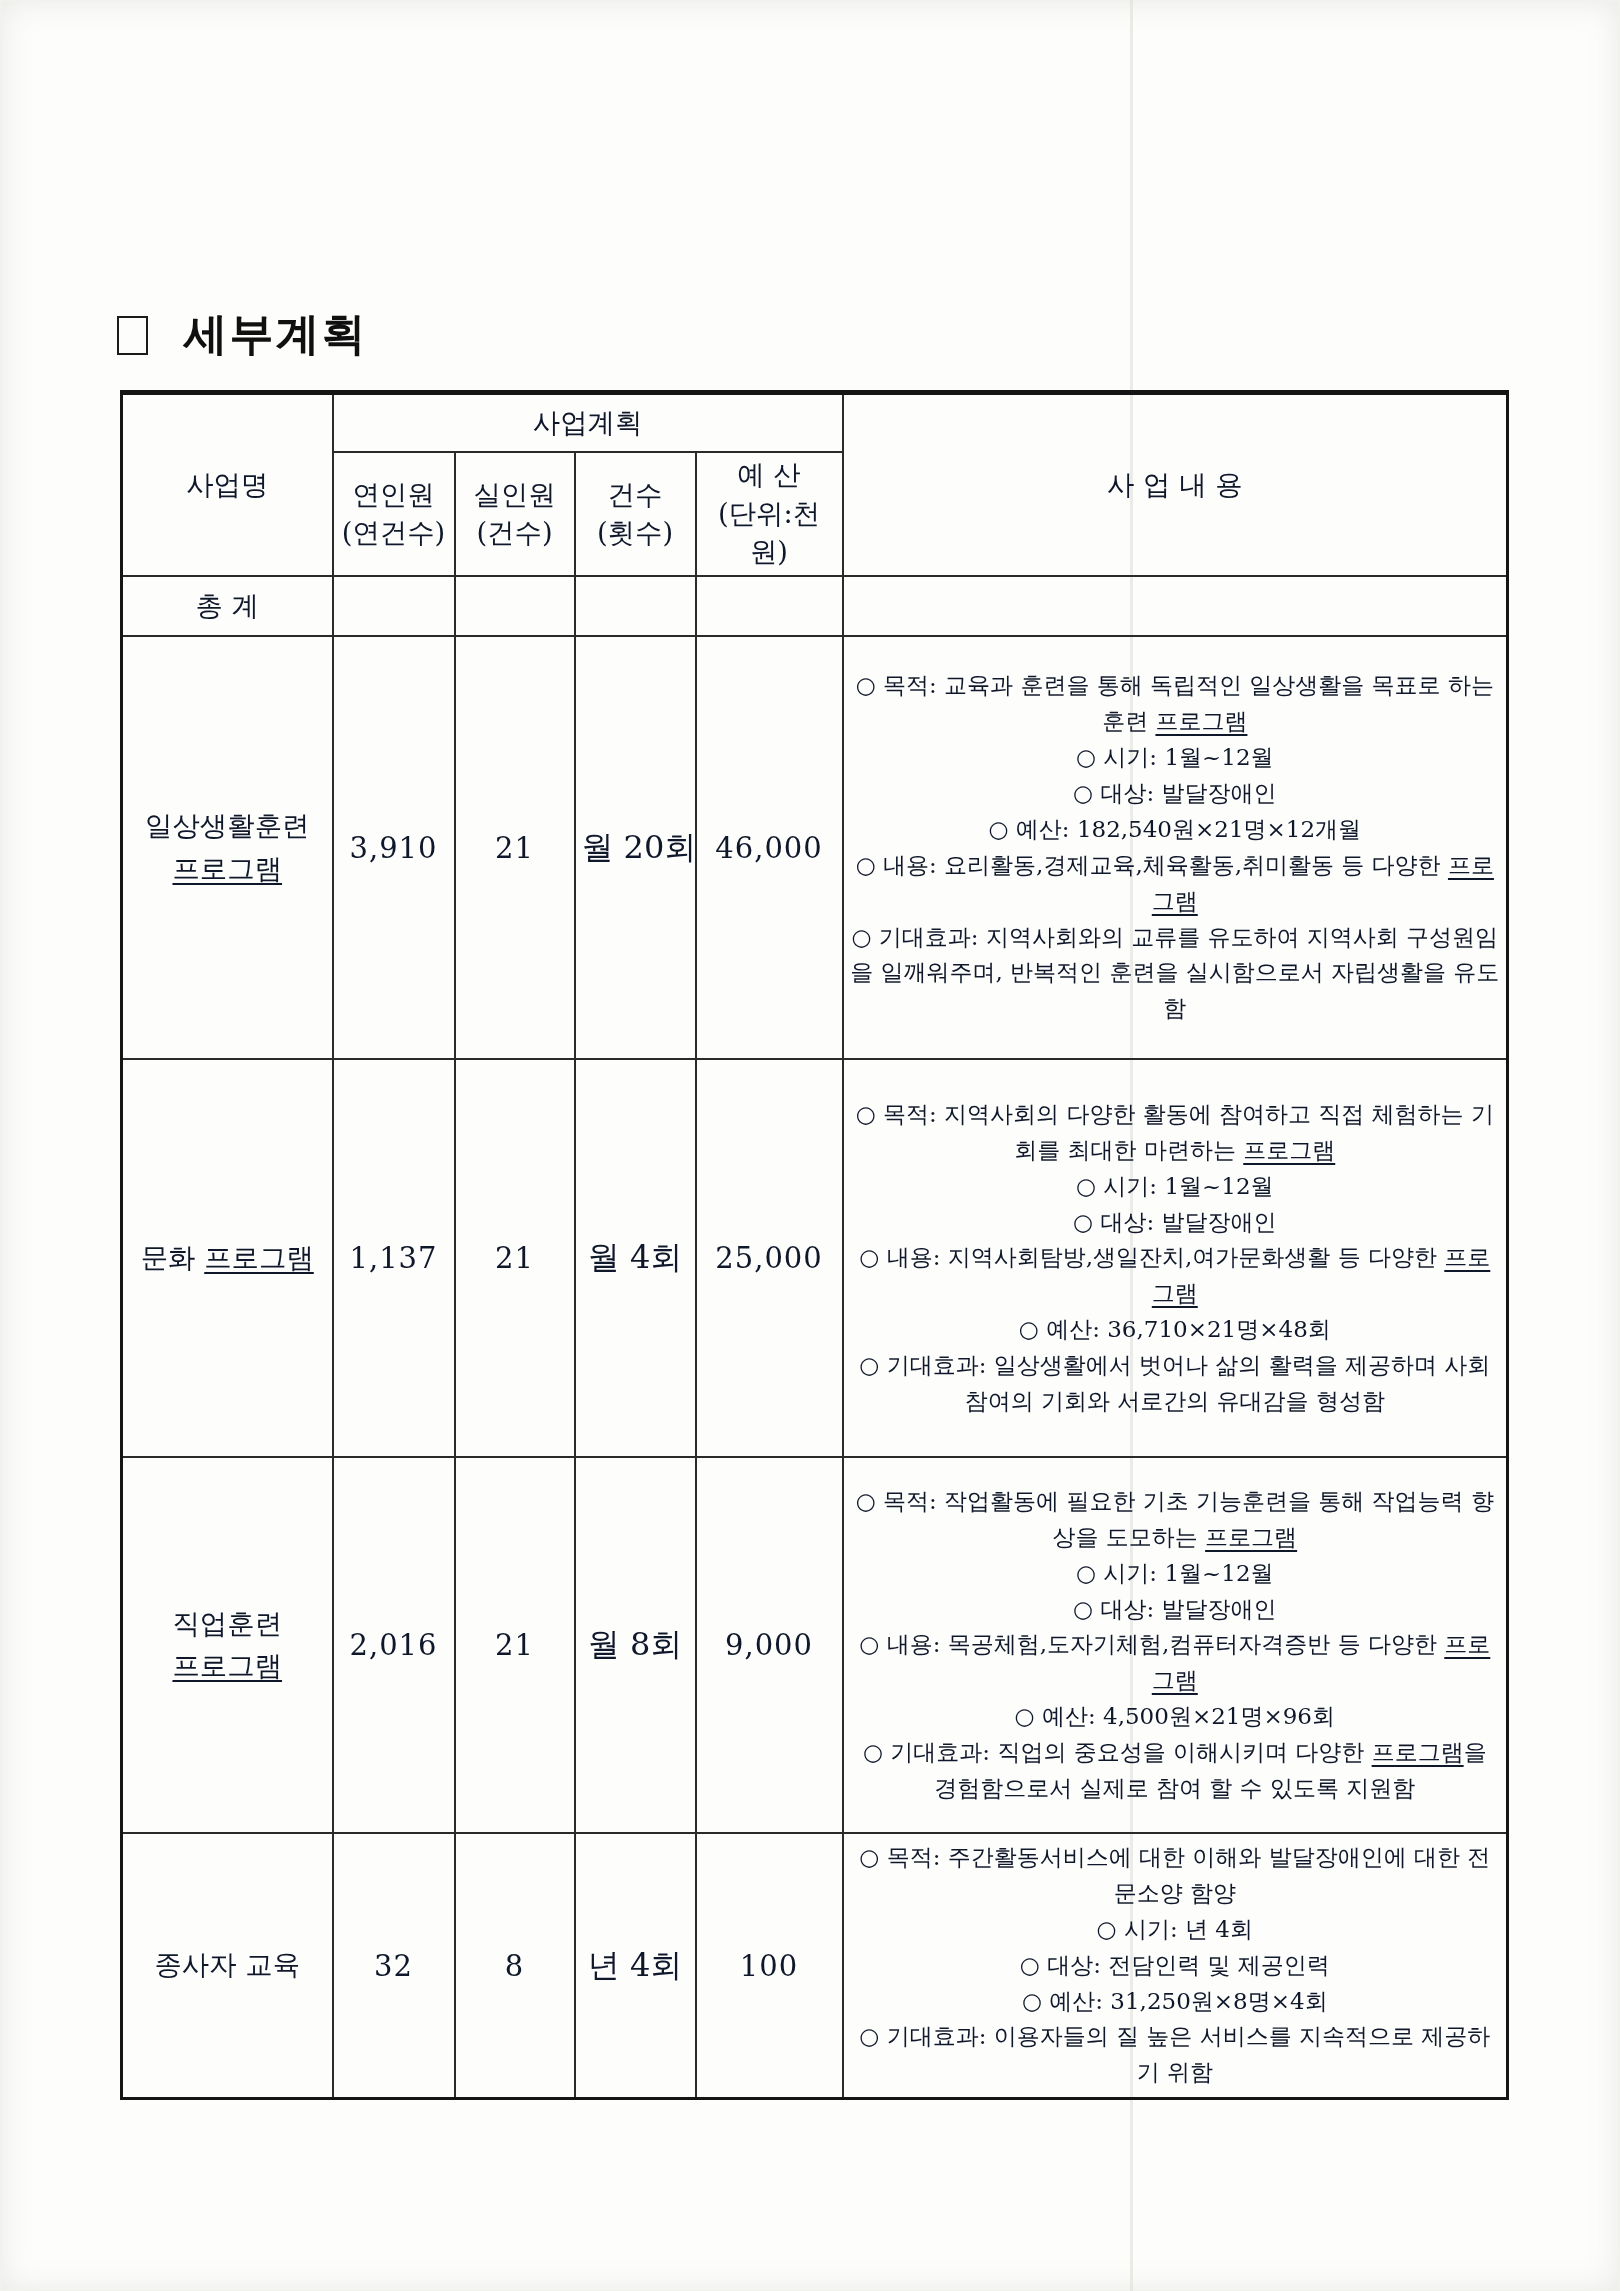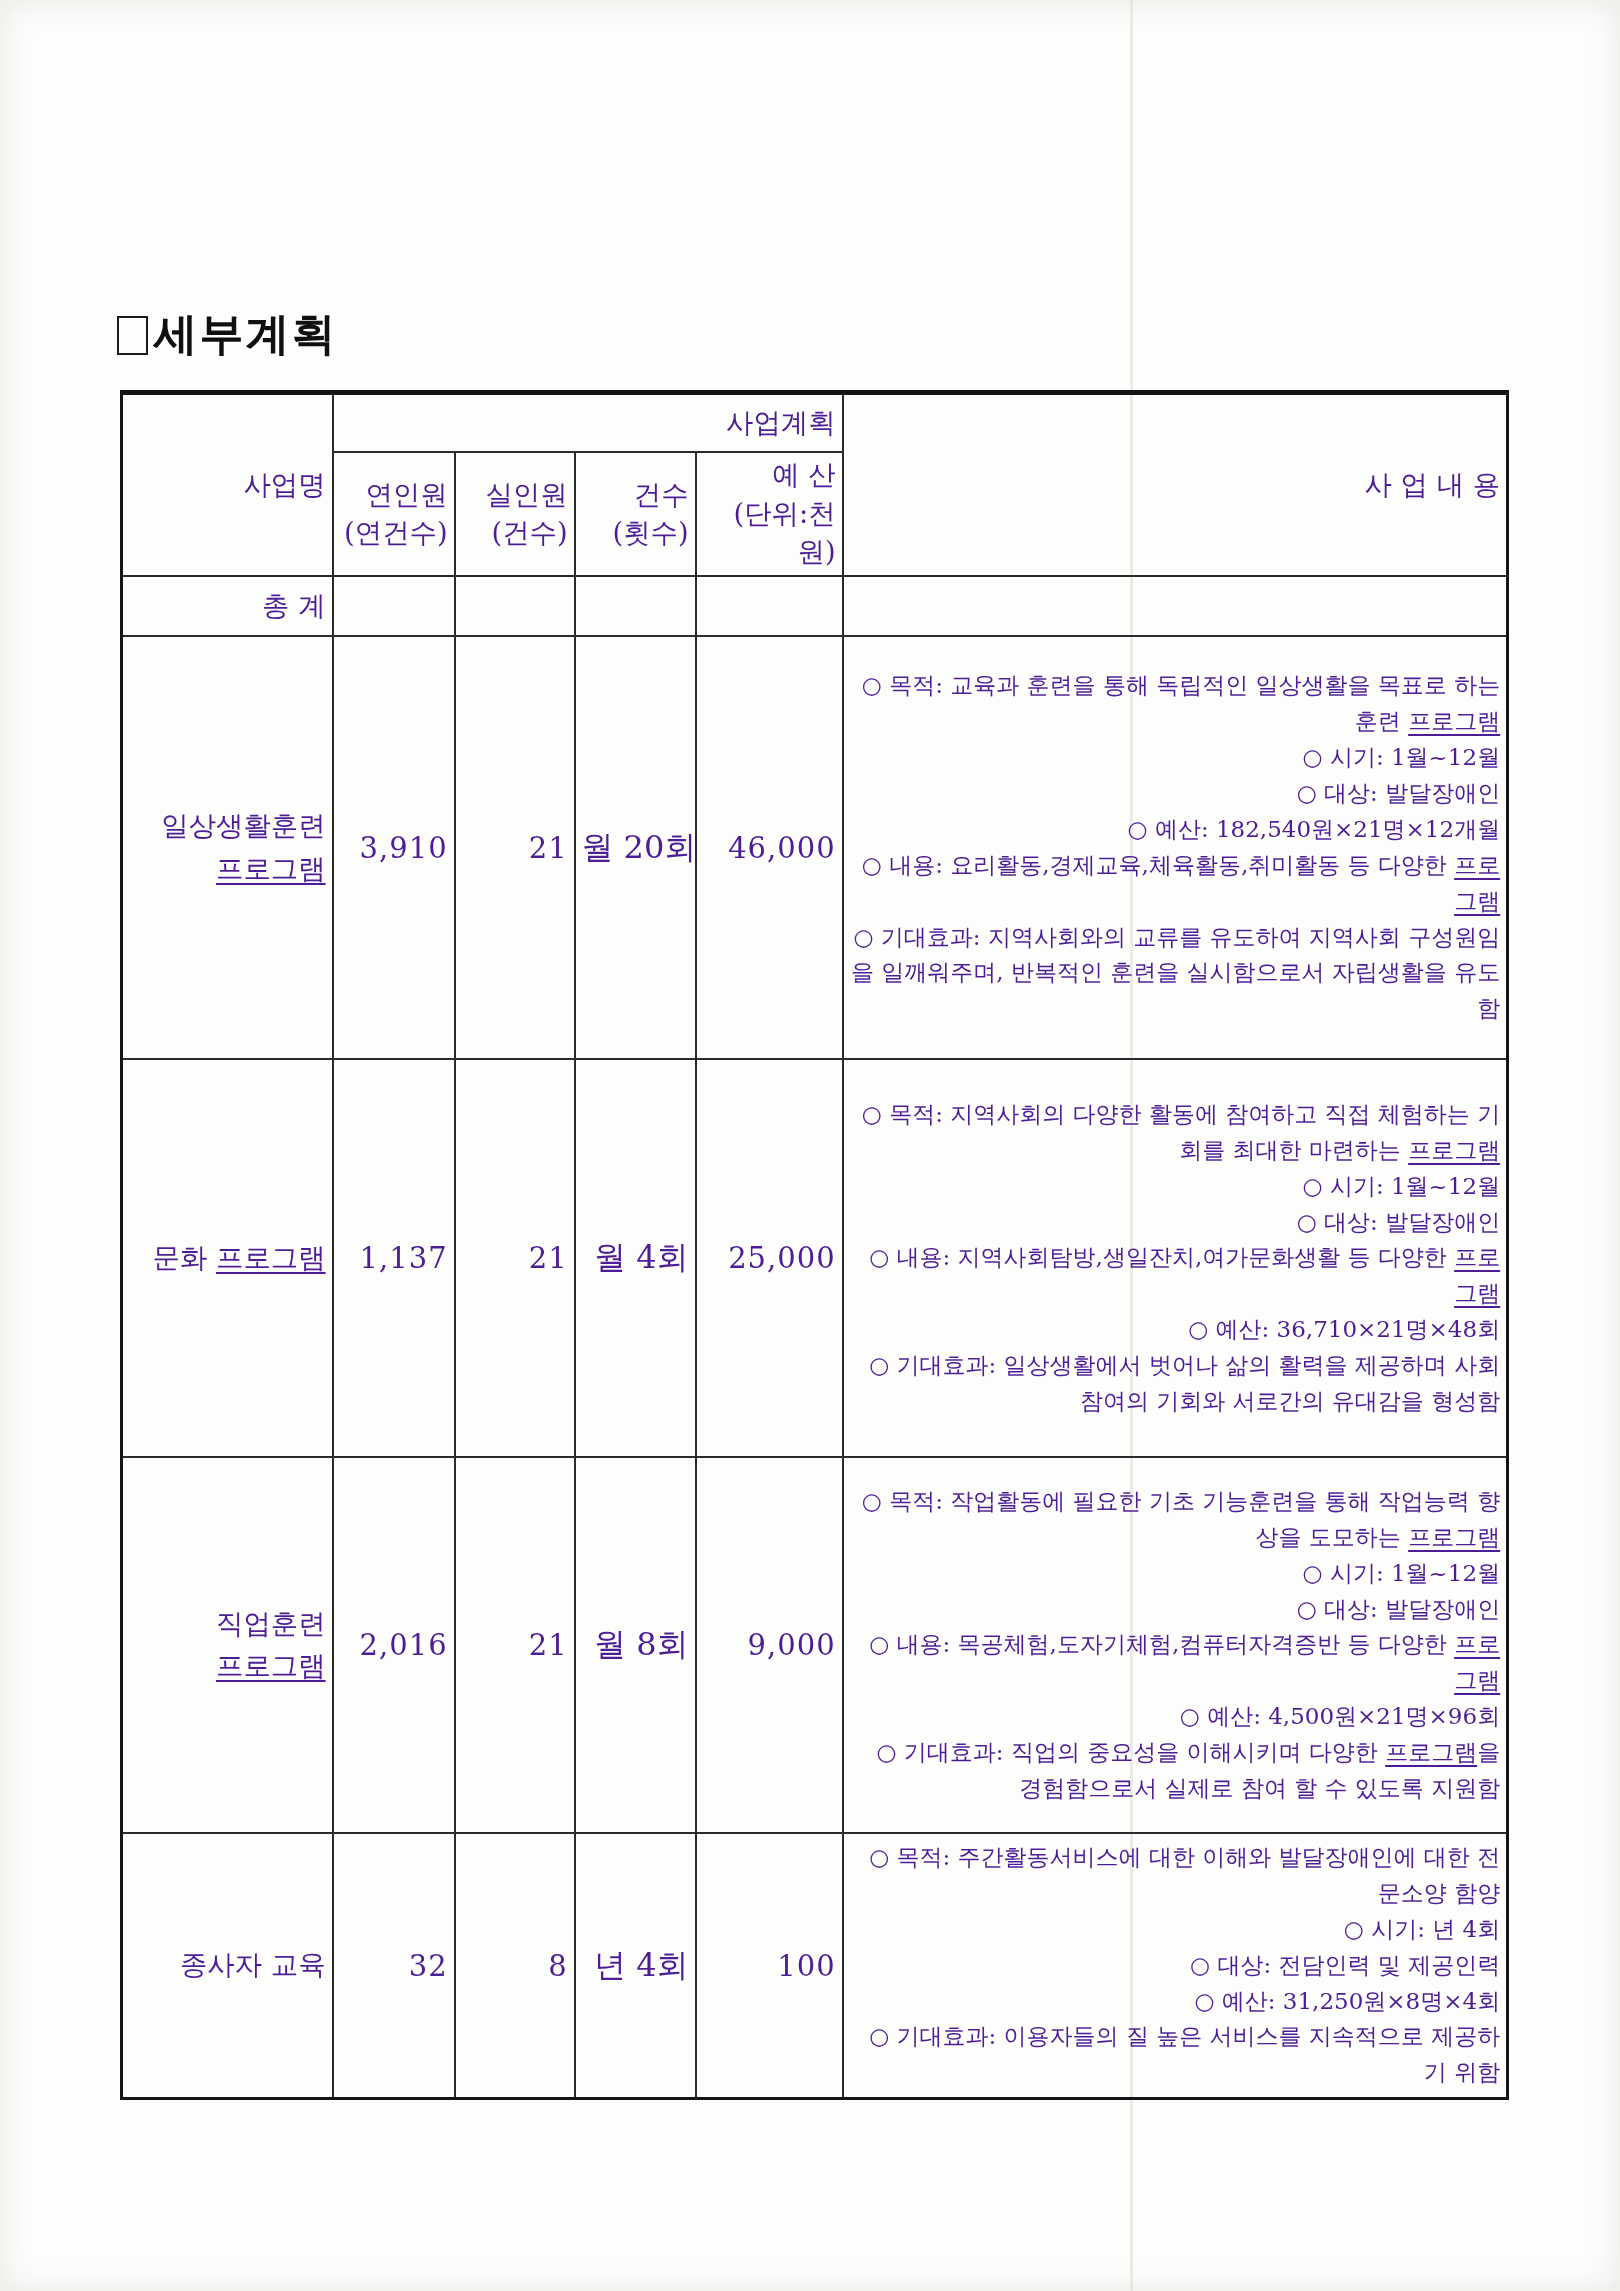--- a/index.html
+++ b/index.html
@@ -13,41 +13,41 @@
     position:absolute;inset:0;pointer-events:none;
     box-shadow:inset 0 0 0 2px #f1f1ee, inset 0 0 33px rgba(110,110,104,.16);
   }
   .scan-line{
     position:absolute;top:0;bottom:0;left:1130px;width:2.9px;
     background:#dddcd6;opacity:.55;pointer-events:none;
   }
   
   .doc-title{
     position:absolute;left:117px;top:308px;height:53px;
-    display:flex;align-items:center;gap:6px;
+    display:flex;align-items:center;gap:36px;
   }
   .title-box{
     width:26.5px;height:35px;border:2.9px solid #1b1b1b;display:inline-block;
     margin-top:2px;background:transparent;
   }
   .title-text{
     font-size:44px;font-weight:700;letter-spacing:2px;color:#101010;
     white-space:nowrap;
   }
   
   table.plan{
     position:absolute;left:120px;top:390px;width:1384px;
     border-collapse:collapse;table-layout:fixed;
     border:3.9px solid #151515;border-top-width:5.9px;
   }
   table.plan td,table.plan th{
     border:2px solid #2b2b2b;
-    font-weight:400;color:#4c1d95;
+    font-weight:400;color:#0f172a;
     padding:3.9px 5.9px;
-    vertical-align:middle;text-align:right;
+    vertical-align:middle;text-align:center;
     overflow:hidden;
   }
   .r-h1{height:59px;}
   .r-h2{height:80px;}
   .r-total{height:60px;}
   .r-row1{height:423px;}
   .r-row2{height:398px;}
   .r-row3{height:376px;}
   .r-row4{height:265px;}
   th.hdr{font-size:27.4px;line-height:1.4;white-space:pre-line;}

